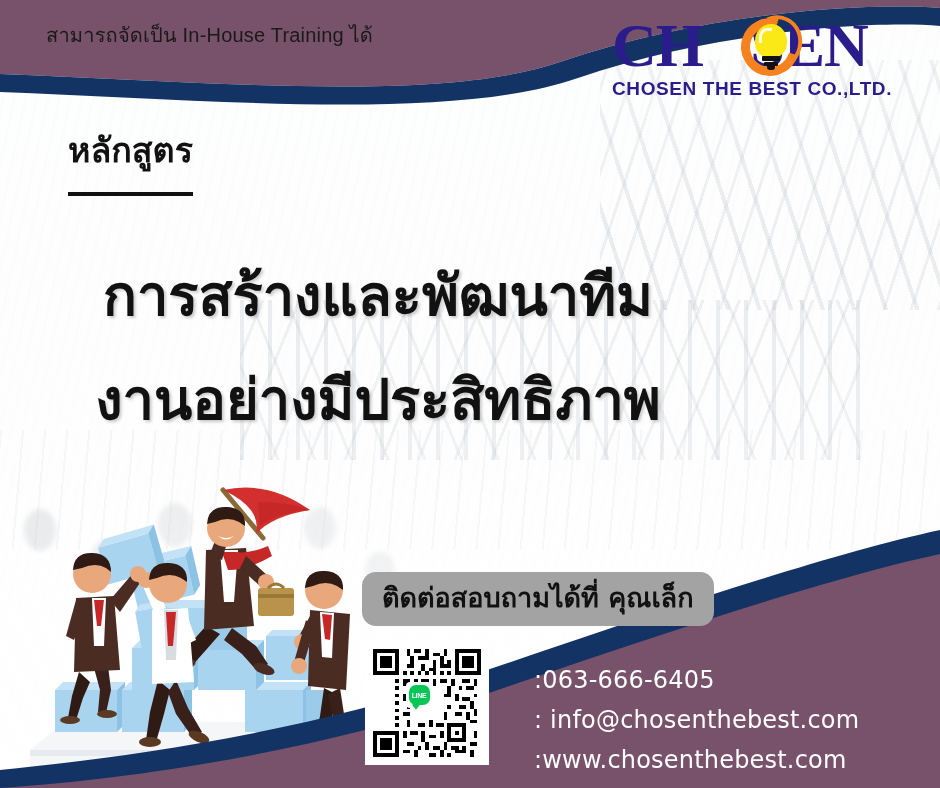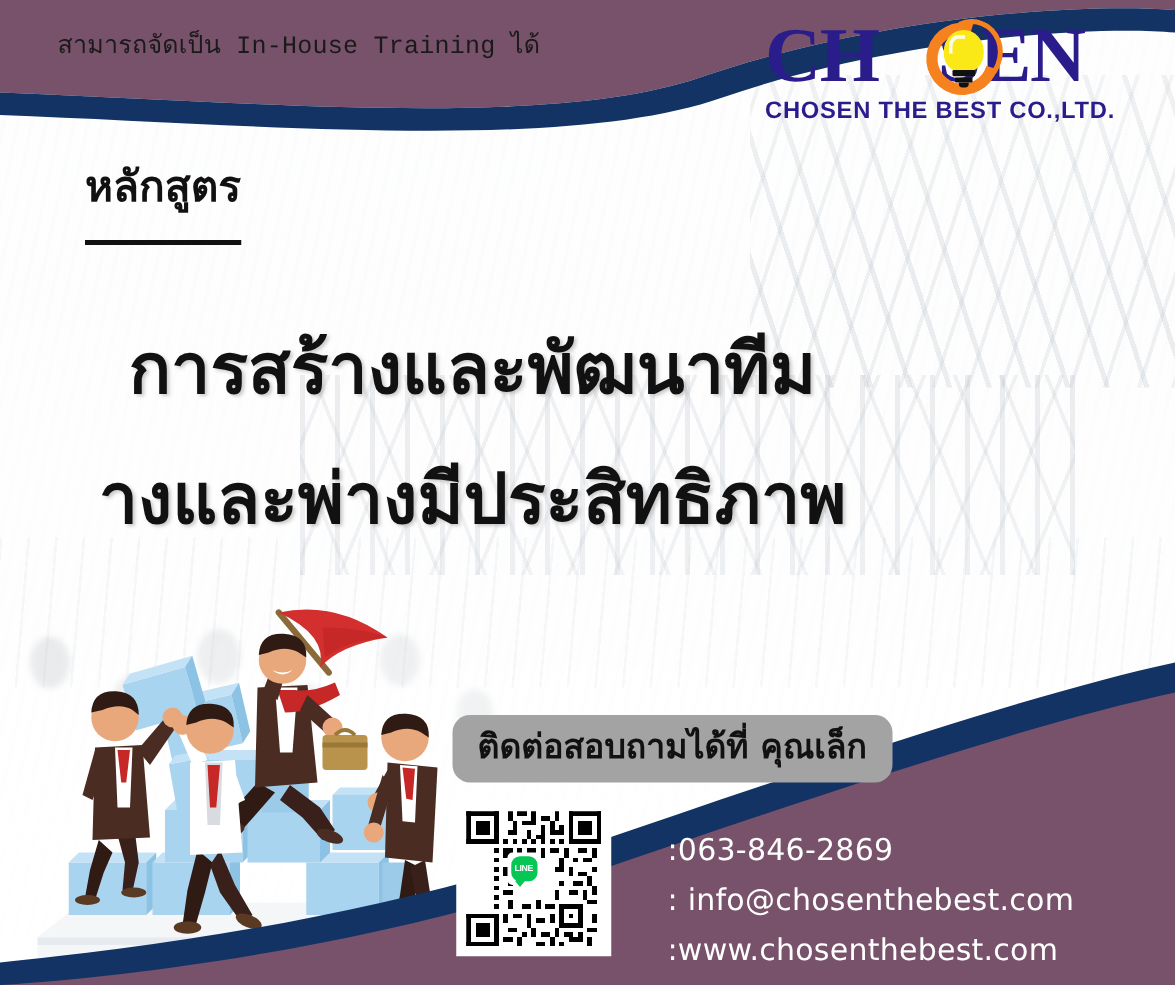--- a/index.html
+++ b/index.html
@@ -64,21 +64,21 @@
   
   .header-wave { position:absolute; left:0; top:0; width:940px; height:140px; }
 
   
   .footer-wave { position:absolute; left:0; top:500px; width:940px; height:288px; }
 
   
   .header-text {
     position:absolute; left:46px; top:19px;
     font-size:20px; color:#1a1a1a;
-    font-family:Liberation Mono, monospace;
+    font-family:Liberation Sans, sans-serif;
     letter-spacing:.2px;
     white-space:nowrap;
   }
 
   
   .logo { position:absolute; left:612px; top:14px; width:320px; height:100px; text-align:left; }
   .logo-word {
     position:relative;
     font-family:"Liberation Serif","DejaVu Serif", serif;
     font-weight:bold; font-size:62px; line-height:62px;
@@ -371,21 +371,21 @@
         <span class="bulb-tip"></span>
       </span>
     </div>
     <div class="logo-sub">CHOSEN THE BEST CO.,LTD.</div>
   </div>
 
   <div class="course-label">หลักสูตร</div>
 
   <div class="title-block">
     <div class="title-line">การสร้างและพัฒนาทีม</div>
-    <div class="title-line">างและพ่างมีประสิทธิภาพ</div>
+    <div class="title-line">งานอย่างมีประสิทธิภาพ</div>
   </div>
 
   <svg class="footer-wave" viewBox="0 0 940 288" preserveAspectRatio="none">
     <path d="M0,288 L0,270 C120,258 300,234 470,176 C640,118 820,56 940,30 L940,288 Z" fill="#133364"></path>
     <path d="M0,288 L940,288 L940,54 C820,80 644,140 474,198 C306,254 124,280 0,288 Z" fill="#78526A"></path>
   </svg>
 
   <div class="contact-badge">ติดต่อสอบถามได้ที่ คุณเล็ก</div>
 
   <div class="qr-card">
@@ -516,18 +516,18 @@
       <rect x="10" y="10" width="9" height="9" fill="#fff"></rect>
     </svg>
     <div class="qr-line-logo">
       <div class="line-bubble">
         <span>LINE</span>
       </div>
     </div>
   </div>
 
   <div class="contact-list">
-    <div>:063-846-2869</div>
+    <div>:063-666-6405</div>
     <div>: info@chosenthebest.com</div>
     <div>:www.chosenthebest.com</div>
   </div>
 
 </div>
 
 </body></html>

